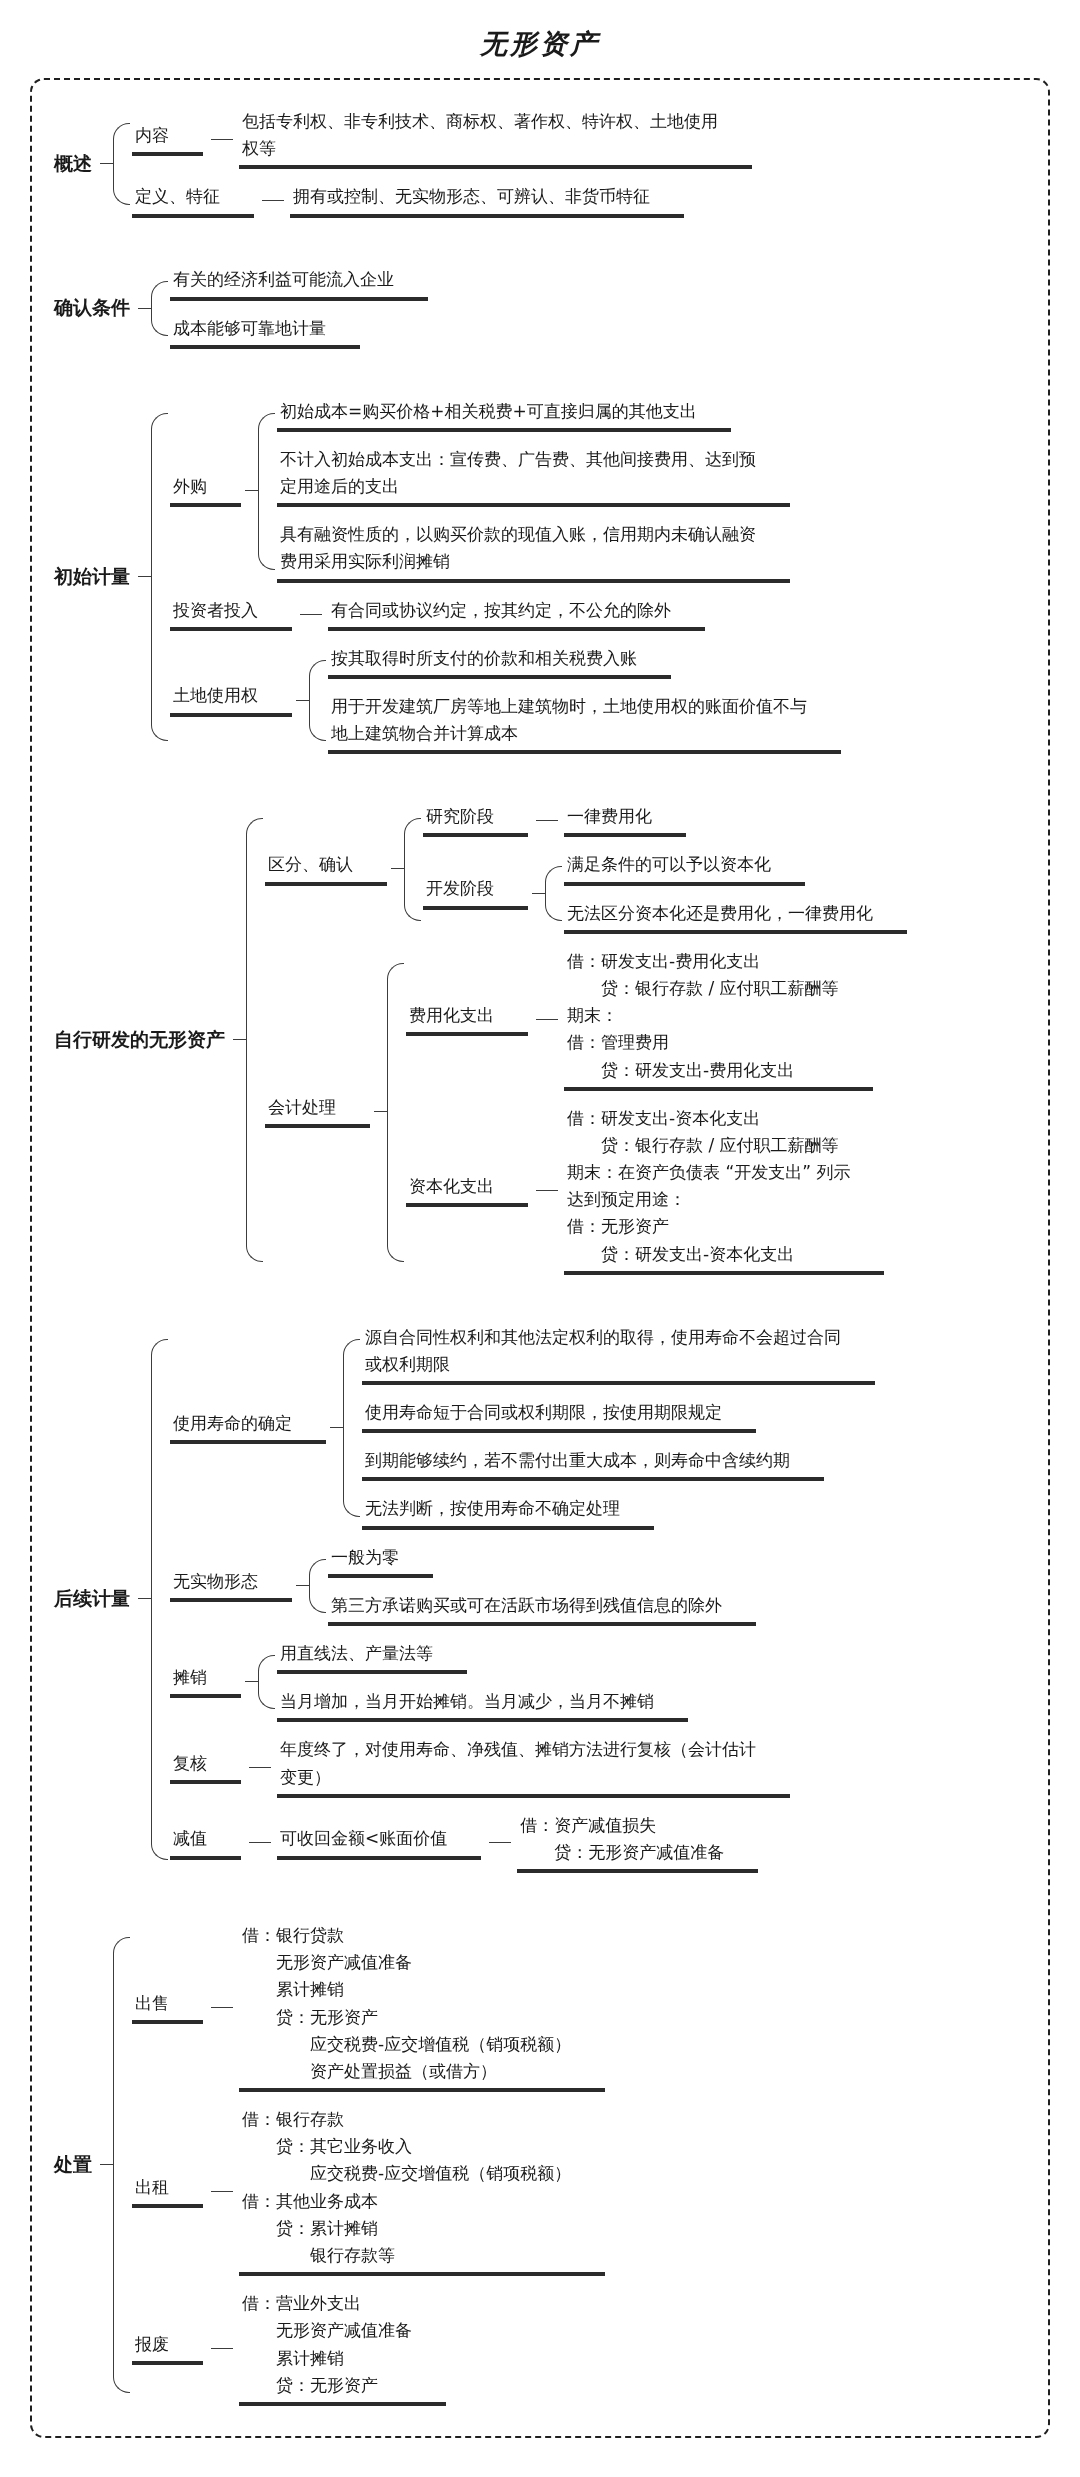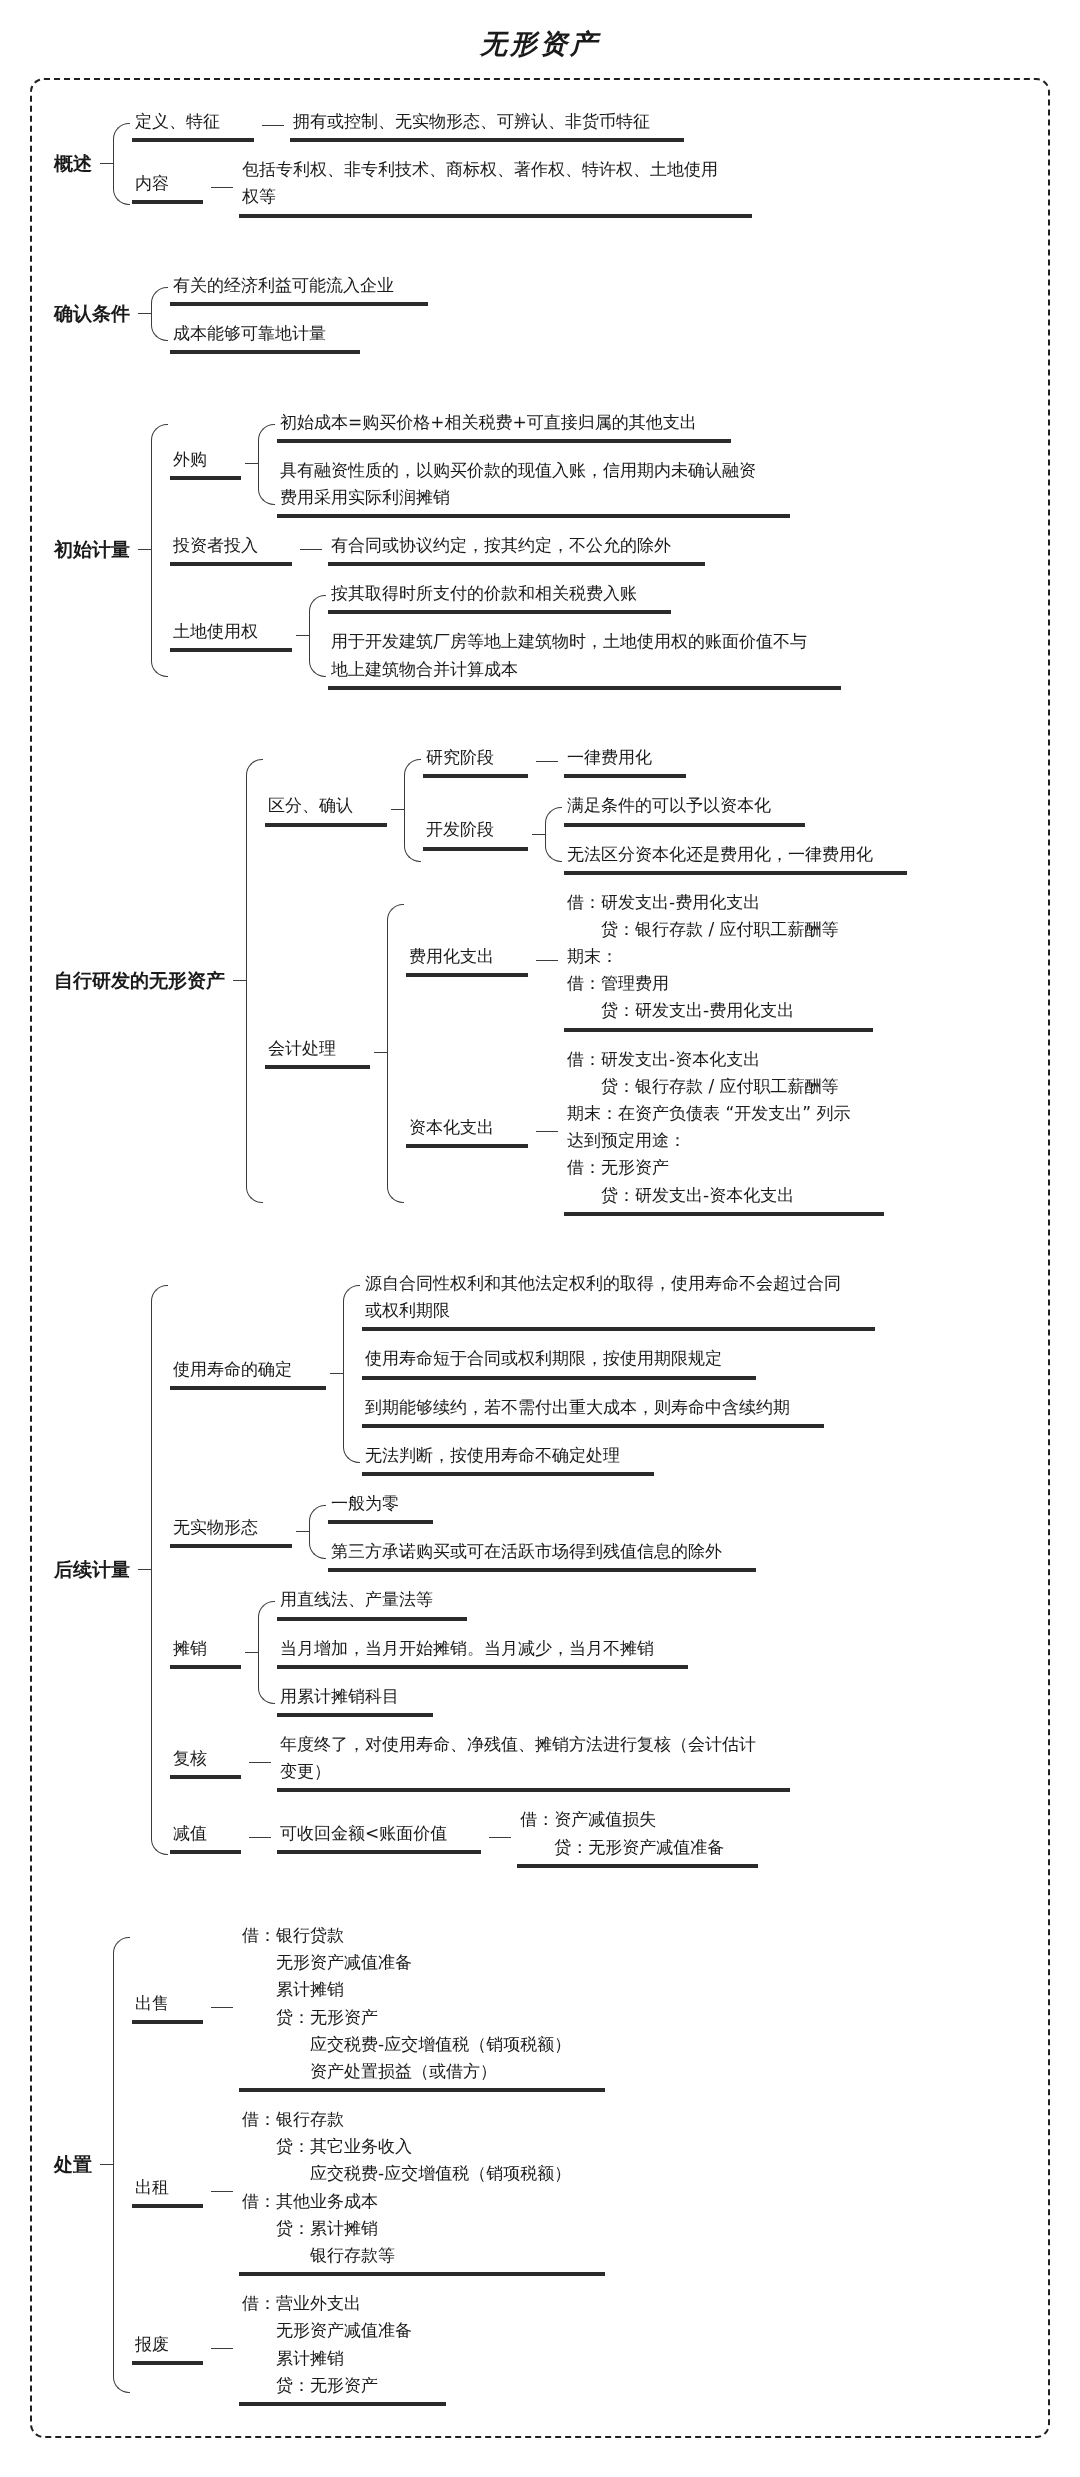--- a/index.html
+++ b/index.html
@@ -82,36 +82,36 @@
 </head>
 <body>
 
 <div class="page">
   <div class="title">无形资产</div>
   <div class="canvas" id="mindmap">
       <div class="node root">
         <div class="label">概述</div>
         <div class="children">
           <div class="node">
-            <div class="label">定义、特征</div>
-            <div class="children single">
-              <div class="node">
-                <div class="label">拥有或控制、无实物形态、可辨认、非货币特征</div>
-              </div>
-            </div>
-          </div>
-          <div class="node">
             <div class="label">内容</div>
             <div class="children single">
               <div class="node">
                 <div class="label">包括专利权、非专利技术、商标权、著作权、特许权、土地使用
 权等</div>
               </div>
             </div>
           </div>
+          <div class="node">
+            <div class="label">定义、特征</div>
+            <div class="children single">
+              <div class="node">
+                <div class="label">拥有或控制、无实物形态、可辨认、非货币特征</div>
+              </div>
+            </div>
+          </div>
         </div>
       </div>
       <div class="node root">
         <div class="label">确认条件</div>
         <div class="children">
           <div class="node">
             <div class="label">有关的经济利益可能流入企业</div>
           </div>
           <div class="node">
             <div class="label">成本能够可靠地计量</div>
@@ -119,20 +119,24 @@
         </div>
       </div>
       <div class="node root">
         <div class="label">初始计量</div>
         <div class="children">
           <div class="node">
             <div class="label">外购</div>
             <div class="children">
               <div class="node">
                 <div class="label">初始成本=购买价格+相关税费+可直接归属的其他支出</div>
+              </div>
+              <div class="node">
+                <div class="label">不计入初始成本支出：宣传费、广告费、其他间接费用、达到预
+定用途后的支出</div>
               </div>
               <div class="node">
                 <div class="label">具有融资性质的，以购买价款的现值入账，信用期内未确认融资
 费用采用实际利润摊销</div>
               </div>
             </div>
           </div>
           <div class="node">
             <div class="label">投资者投入</div>
             <div class="children single">
@@ -248,23 +252,20 @@
           </div>
           <div class="node">
             <div class="label">摊销</div>
             <div class="children">
               <div class="node">
                 <div class="label">用直线法、产量法等</div>
               </div>
               <div class="node">
                 <div class="label">当月增加，当月开始摊销。当月减少，当月不摊销</div>
               </div>
-              <div class="node">
-                <div class="label">用累计摊销科目</div>
-              </div>
             </div>
           </div>
           <div class="node">
             <div class="label">复核</div>
             <div class="children single">
               <div class="node">
                 <div class="label">年度终了，对使用寿命、净残值、摊销方法进行复核（会计估计
 变更）</div>
               </div>
             </div>

